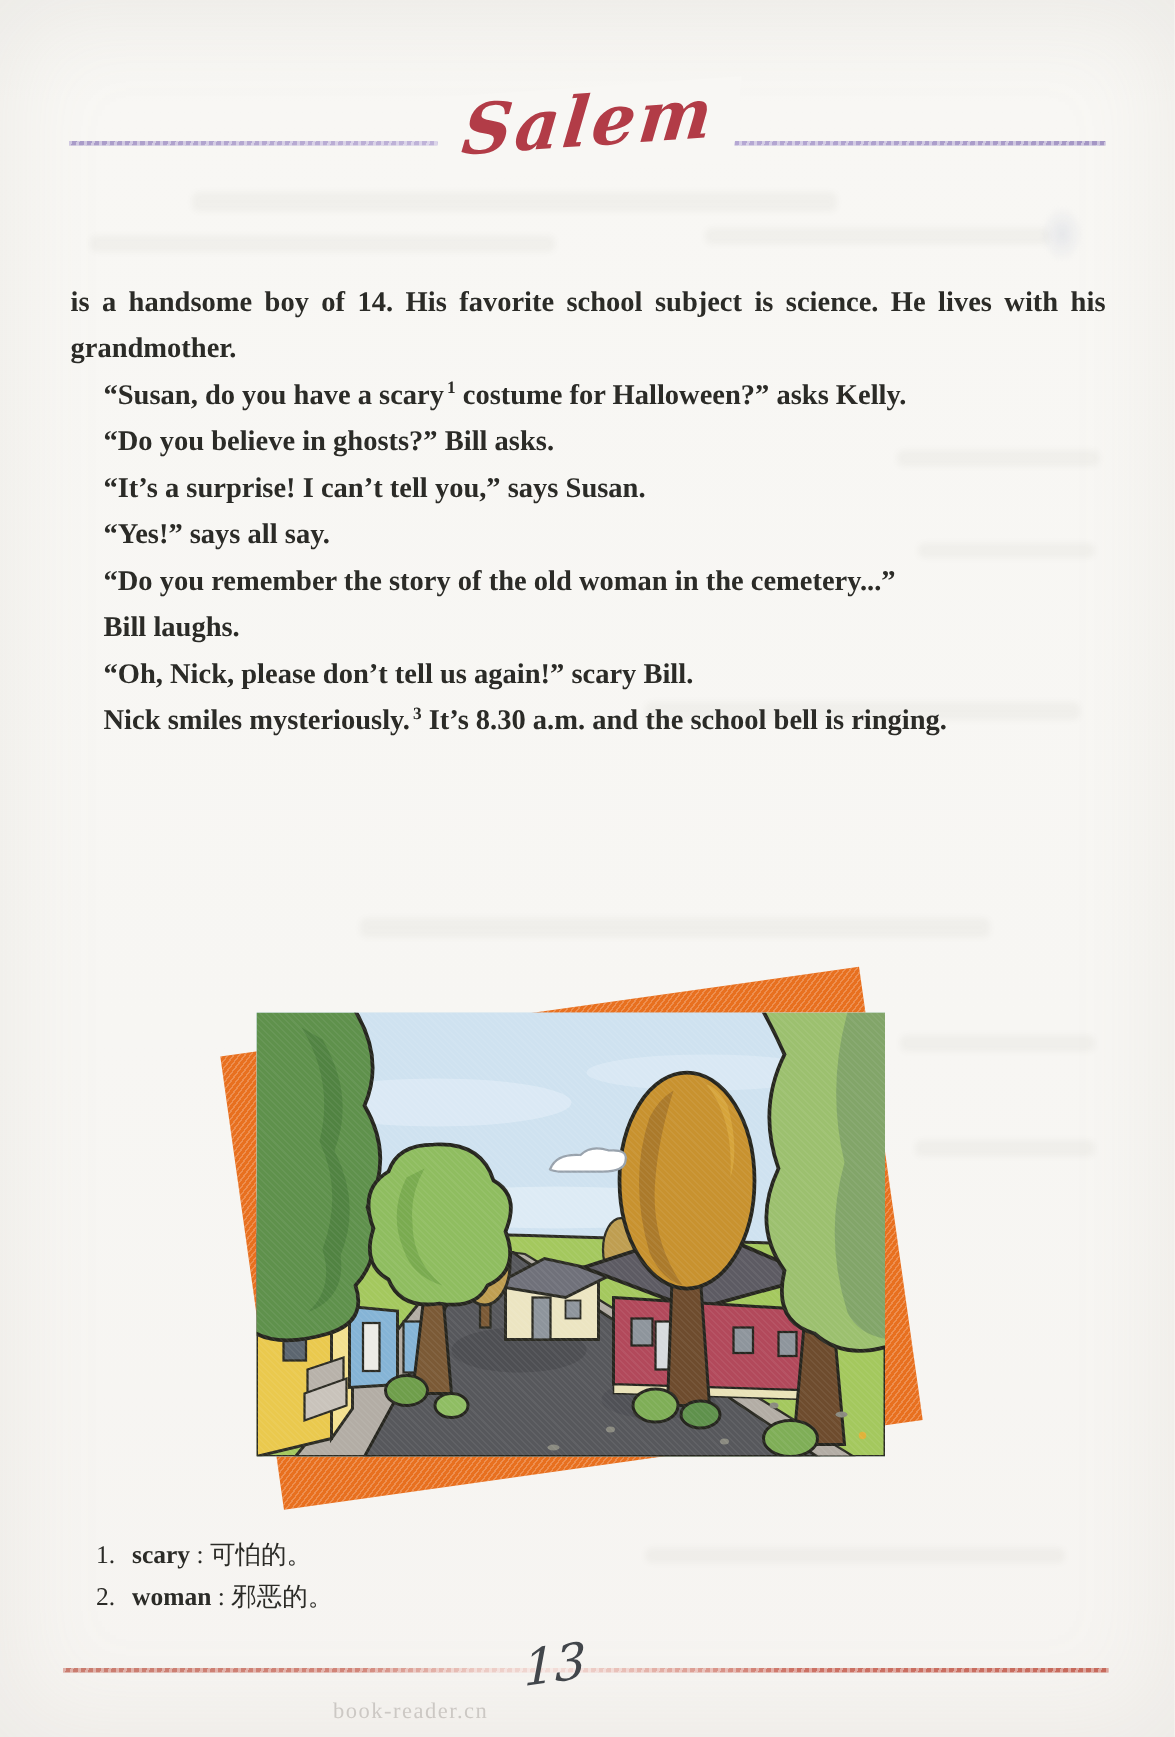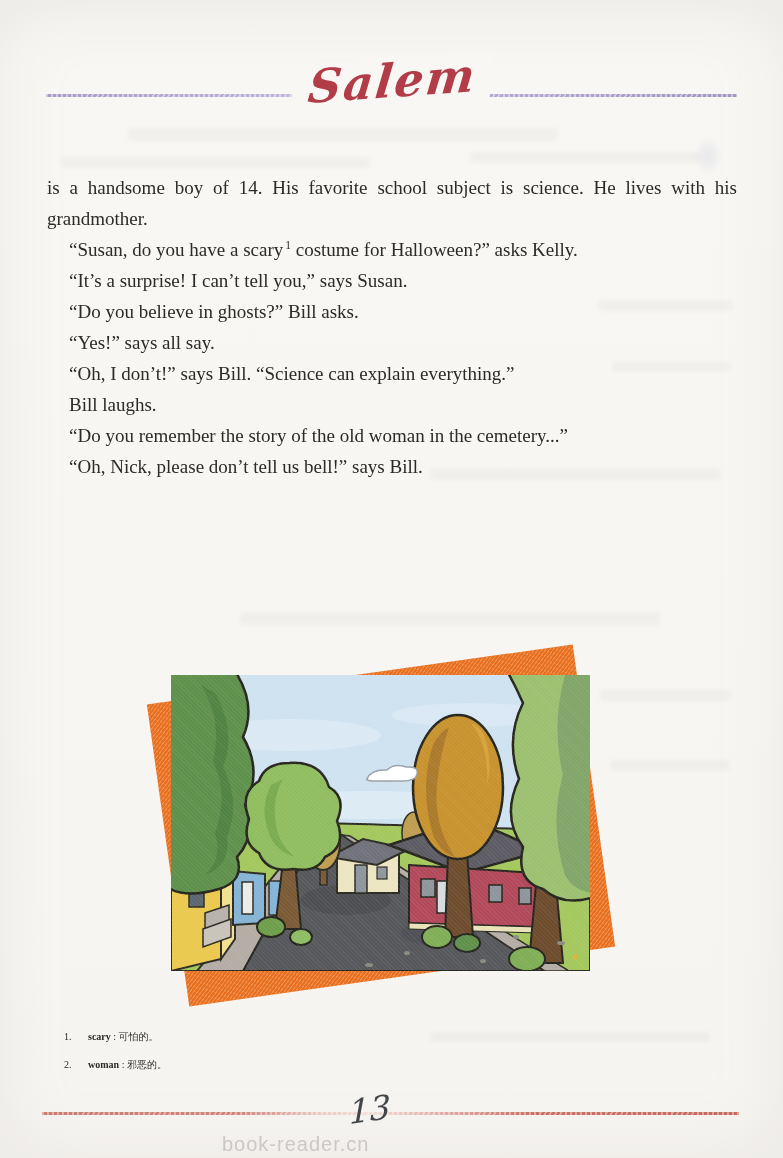--- a/index.html
+++ b/index.html
@@ -24,23 +24,24 @@
   }
   .page-title{
     position:absolute;left:50%;top:58px;transform:translateX(-50%) rotate(-4deg) skewX(-10deg);
     font-family:"DejaVu Serif", serif;font-style:italic;font-weight:bold;
     font-size:46px;line-height:1;color:#b23c47;
     background:#f8f7f4;padding:0 16px 10px 16px;letter-spacing:2px;
   }
 
   
   .story{
-    position:absolute;left:47px;top:172px;width:690px;
+    position:absolute;left:47px;top:186px;width:690px;
     font-size:19px;line-height:31px;color:#2b2b27;
     text-align:justify;
+    font-weight:bold;
   }
   .story p{margin:0;}
   .story p.indent{text-indent:22px;}
   .story sup{font-size:11.5px;line-height:0;vertical-align:super;padding-left:2px;}
 
   
   .illus-wrap{position:absolute;left:150px;top:640px;width:465px;height:385px;}
   .orange-backdrop{
     position:absolute;left:16px;top:33px;width:430px;height:305px;
     transform:rotate(-8deg);
@@ -54,43 +55,43 @@
   }
   .illus::after{
     content:"";position:absolute;inset:0;
     background:repeating-linear-gradient(45deg, rgba(255,255,255,.06) 0 1px, rgba(0,0,0,0) 1px 3px);
     pointer-events:none;
   }
 
   
   .footnotes{
     position:absolute;left:64px;top:1023px;
-    font-size:10px;line-height:28px;color:#2b2b27;
+    font-size:17px;line-height:28px;color:#2b2b27;
   }
   .fn-num{display:inline-block;width:24px;}
   .fn-term{font-weight:bold;}
 
   
   .footer-line{
     position:absolute;left:42px;right:44px;top:1112px;height:3px;
     background:
       repeating-linear-gradient(100deg, rgba(255,255,255,.4) 0 2px, rgba(255,255,255,0) 2px 5px),
       linear-gradient(90deg,#c97c6f,#d18579 28%,#eccbc4 40%,#f2ddd8 47%,#e4b3aa 56%,#cc7265 70%,#c66a5c);
   }
   .page-number{
     position:absolute;left:343px;top:1090px;
     font-family:"DejaVu Serif", serif;font-style:italic;
     font-size:33px;color:#42464b;
     transform:rotate(-8deg) skewX(-8deg);
     background:transparent;padding:0 6px;
   }
   .watermark{
     position:absolute;left:222px;top:1133px;
-    font-family:Liberation Sans, sans-serif;
-    font-size:20px;letter-spacing:1px;color:#ccc8c4;
+    font-family:Liberation Serif, serif;
+    font-size:15px;letter-spacing:1px;color:#ccc8c4;
   }
 
   
   .ghost{
     position:absolute;background:#6b6a56;opacity:.05;border-radius:4px;filter:blur(2px);
   }
   .sparkle{
     position:absolute;left:688px;top:130px;width:40px;height:52px;
     background:radial-gradient(closest-side, rgba(190,196,212,.30), rgba(190,196,212,0) 72%);
     filter:blur(1px);
@@ -112,27 +113,27 @@
   <div class="ghost" style="left:610px;top:760px;width:120px;height:11px"></div>
   <div class="ghost" style="left:430px;top:1032px;width:280px;height:10px"></div>
   <div class="sparkle"></div>
 
   <div class="header-line"></div>
   <div class="page-title">Salem</div>
 
   <div class="story" id="story">
       <p class="para">is a handsome boy of 14. His favorite school subject is science. He lives with his grandmother.</p>
       <p class="para indent">“Susan, do you have a scary<sup>1</sup> costume for Halloween?” asks Kelly.</p>
+      <p class="para indent">“Do you believe in ghosts?” Bill asks.</p>
       <p class="para indent">“It’s a surprise! I can’t tell you,” says Susan.</p>
-      <p class="para indent">“Do you believe in ghosts?” Bill asks.</p>
       <p class="para indent">“Yes!” says all say.</p>
-      <p class="para indent">“Oh, I don’t!” says Bill. “Science can explain everything.”</p>
+      <p class="para indent">“Do you remember the story of the old woman in the cemetery...”</p>
       <p class="para indent">Bill laughs.</p>
-      <p class="para indent">“Do you remember the story of the old woman in the cemetery...”</p>
-      <p class="para indent">“Oh, Nick, please don’t tell us bell!” says Bill.</p>
+      <p class="para indent">“Oh, Nick, please don’t tell us again!” scary Bill.</p>
+      <p class="para indent">Nick smiles mysteriously.<sup>3</sup> It’s 8.30 a.m. and the school bell is ringing.</p>
     </div>
 
   <div class="illus-wrap">
     <div class="orange-backdrop"></div>
     <div class="illus">
       <svg width="419" height="296" viewBox="0 0 419 296">
 
         <rect x="0" y="0" width="419" height="296" fill="#cfe2f0"></rect>
         <ellipse cx="120" cy="60" rx="90" ry="16" fill="#e0edf7" opacity=".7"></ellipse>
         <ellipse cx="300" cy="40" rx="80" ry="12" fill="#e0edf7" opacity=".6"></ellipse>

